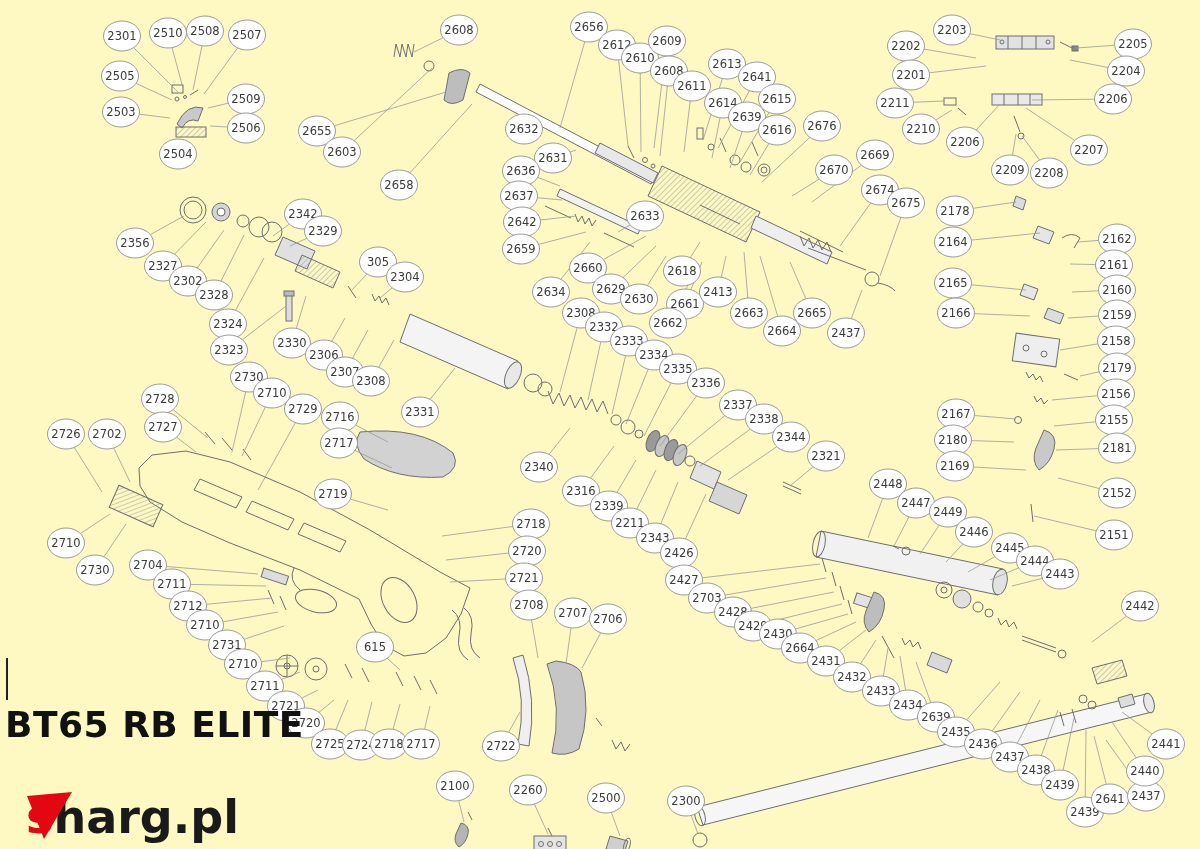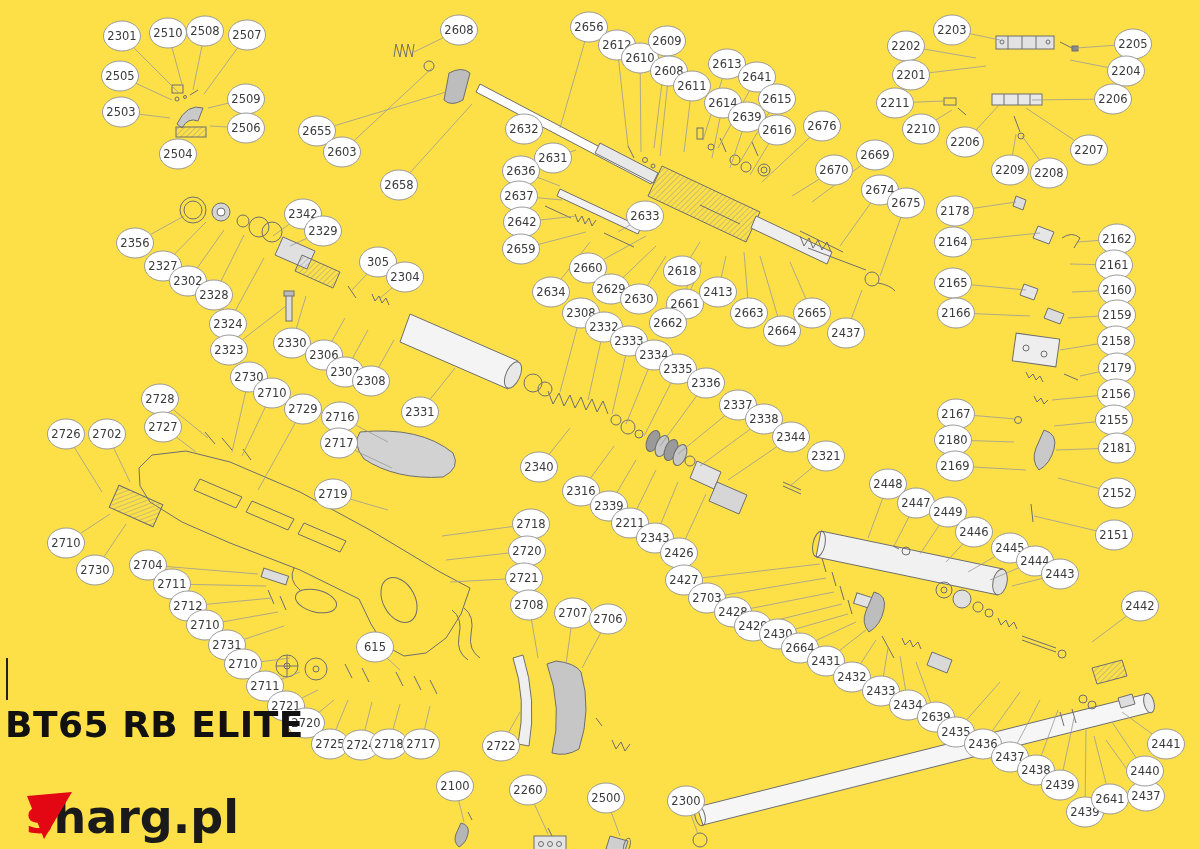--- a/index.html
+++ b/index.html
@@ -1,16 +1,16 @@
 <!DOCTYPE html>
 <html style="--accent: #e30613;"><head>
 <meta charset="utf-8">
 <style>
   html,body{margin:0;padding:0;background:#fff;}
-  .stage{position:relative;width:1200px;height:849px;background:#fde047;overflow:hidden;
+  .stage{position:relative;width:1200px;height:849px;background:#fef9c3;overflow:hidden;
          font-family:"DejaVu Sans","Liberation Sans",sans-serif;}
   .stage svg{position:absolute;left:0;top:0;}
   #leaders line{stroke:#9b9b9b;stroke-width:0.8;}
   #callouts ellipse{fill:#ffffff;stroke:#9b9b9b;stroke-width:1;}
   #callouts text{fill:#3a3a3a;font-size:11.5px;text-anchor:middle;
                  font-family:"DejaVu Sans","Liberation Sans",sans-serif;}
   .model-title{position:absolute;left:5px;top:704px;font-size:36px;font-weight:600;
                color:#111;letter-spacing:0.5px;}
   .logo{position:absolute;left:26px;top:792px;display:flex;align-items:center;}
   .logo-tri{width:50px;height:50px;margin-right:-6px;}

